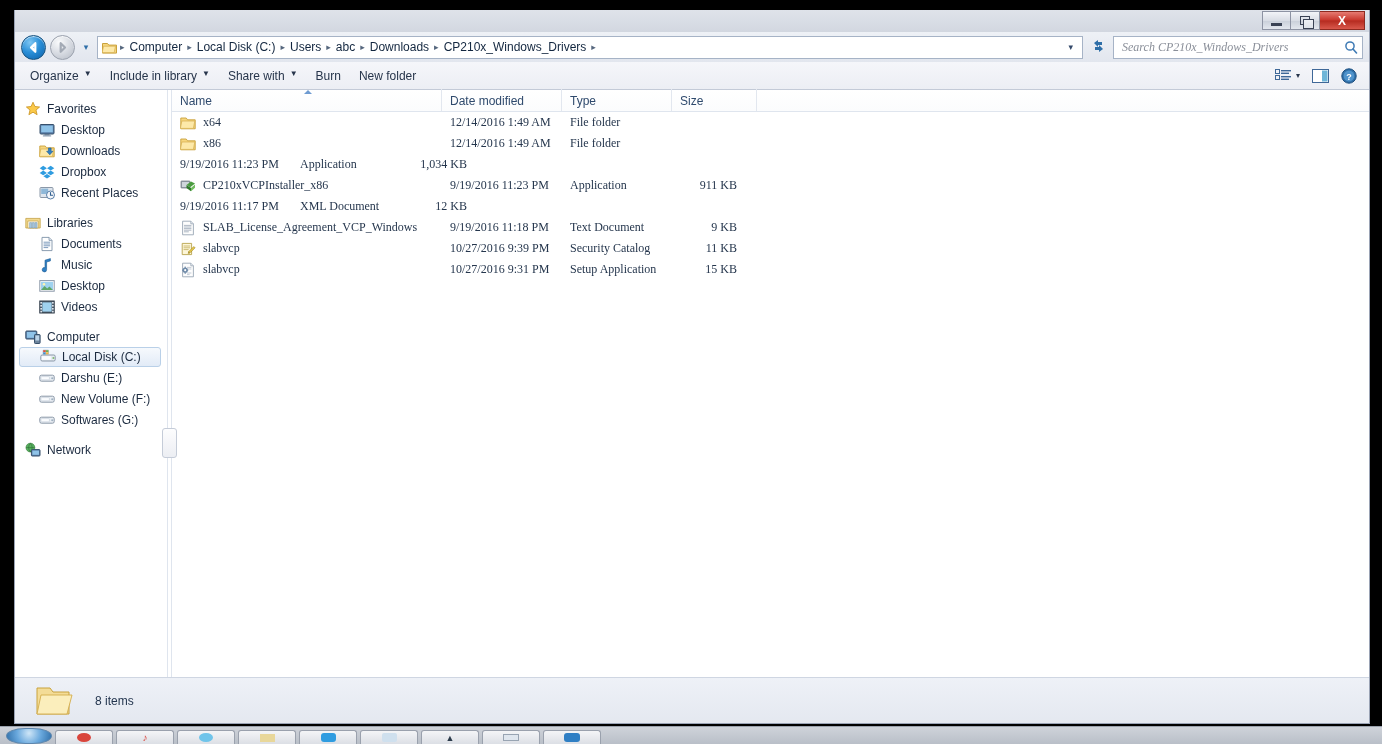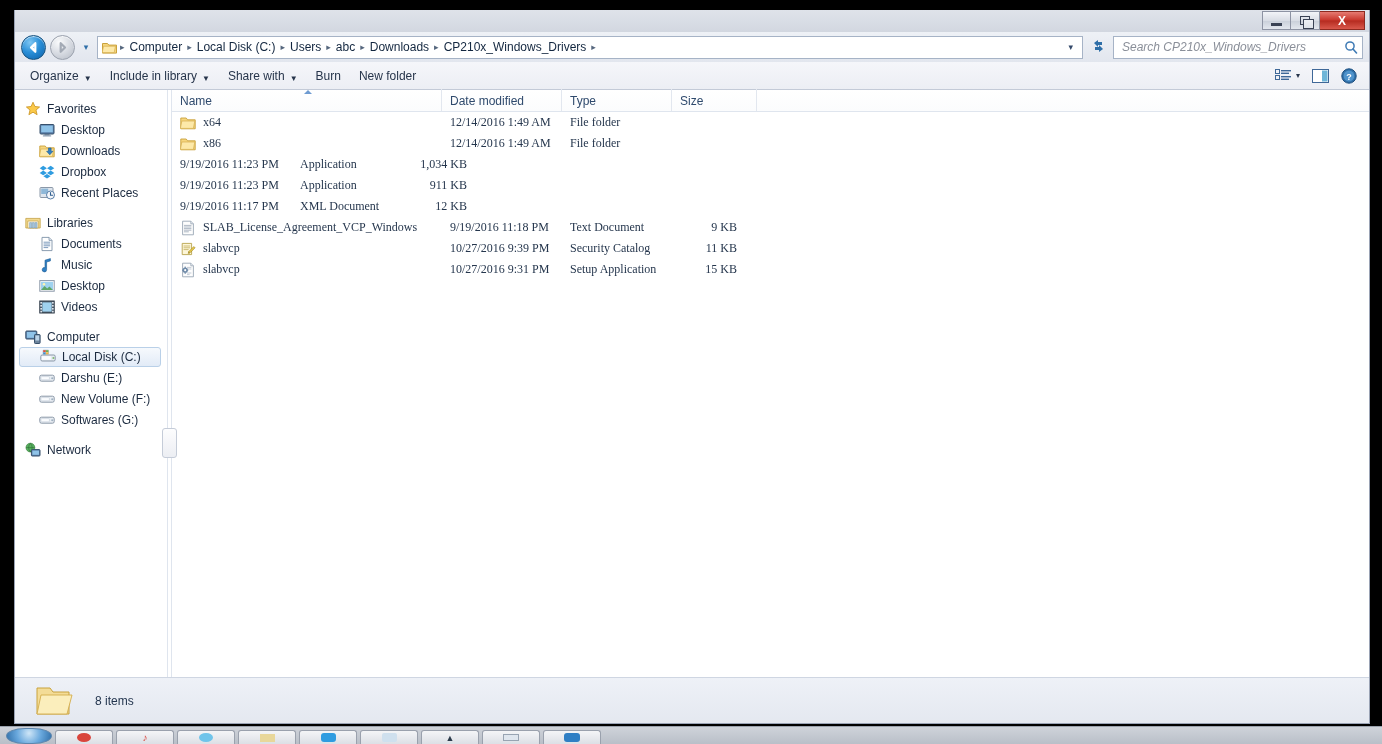--- a/index.html
+++ b/index.html
@@ -81,33 +81,33 @@
   }
   .sep { color: #55667d; font-size: 9px; padding: 0 1px; line-height: 1; }
   #crumb-drop { color: #34496a; font-size: 9px; padding: 0 7px; }
 
   #refreshbtn { width: 22px; text-align: center; color: #2f6fa8; font-size: 13px; flex: 0 0 auto; }
   #searchbox {
     flex: 0 0 250px; height: 23px;
     background: #fff; border: 1px solid #a6b3c6;
     display: flex; align-items: center; padding: 0 4px 0 8px;
   }
-  #searchbox .ph { flex: 1 1 auto; font-size: 12px; font-style: italic; color: #8a8f99; white-space: nowrap; }
+  #searchbox .ph { flex: 1 1 auto; font-size: 12px; font-style: italic; color: #8a8f99; white-space: nowrap; font-family: Liberation Serif, serif; }
 
   
   #cmdbar {
     height: 28px; flex: 0 0 28px;
     display: flex; align-items: center;
     background: linear-gradient(to bottom, #f5f6fa 0%, #eceef4 100%);
     border-bottom: 1px solid #c3cad7;
     padding: 0 6px; gap: 0;
   }
   .cmditem {
     font-size: 12px; color: #27354b;
-    padding: 4px 9px; display: flex; align-items: flex-end; gap: 5px;
+    padding: 4px 9px; display: flex; align-items: flex-start; gap: 5px;
     white-space: nowrap;
   }
   .caret { font-size: 8px; color: #27354b; }
   #cmdspacer { flex: 1 1 auto; }
   .cmdicon { padding: 3px 6px; display: flex; align-items: center; gap: 4px; }
 
   
   #body { flex: 1 1 auto; display: flex; min-height: 0; background: #fff; }
 
   
@@ -548,20 +548,30 @@
             <div class="cell-size" style="width:85px"></div>
           </div>
 
           <div class="row">
             <div class="cell-date" style="width:120px">9/19/2016 11:23 PM</div>
             <div class="cell-type" style="width:110px">Application</div>
             <div class="cell-size" style="width:85px">1,034 KB</div>
           </div>
 
           <div class="row">
+            <div class="cell-name" style="width:270px">
+              <svg class="ic" viewBox="0 0 16 16">
+                <rect x="1" y="3" width="9" height="7" rx=".6" fill="#9aa4ae" stroke="#6a747e" stroke-width=".7"></rect>
+                <rect x="2" y="4" width="7" height="5" fill="#cfd6dc"></rect>
+                <path d="M6.5 7 l4.5 -3.5 l4 2 l-4.5 3.6 z" fill="#4a9b3f"></path>
+                <path d="M6.5 7 v3 l4.5 3.2 v-3.1 z" fill="#2f7a2a"></path>
+                <path d="M11 10.1 l4 -3.6 v3.2 l-4 3.5 z" fill="#70bd5e"></path>
+              </svg>
+              <span>CP210xVCPInstaller_x86</span>
+            </div>
             <div class="cell-date" style="width:120px">9/19/2016 11:23 PM</div>
             <div class="cell-type" style="width:110px">Application</div>
             <div class="cell-size" style="width:85px">911 KB</div>
           </div>
 
           <div class="row">
             <div class="cell-date" style="width:120px">9/19/2016 11:17 PM</div>
             <div class="cell-type" style="width:110px">XML Document</div>
             <div class="cell-size" style="width:85px">12 KB</div>
           </div>

